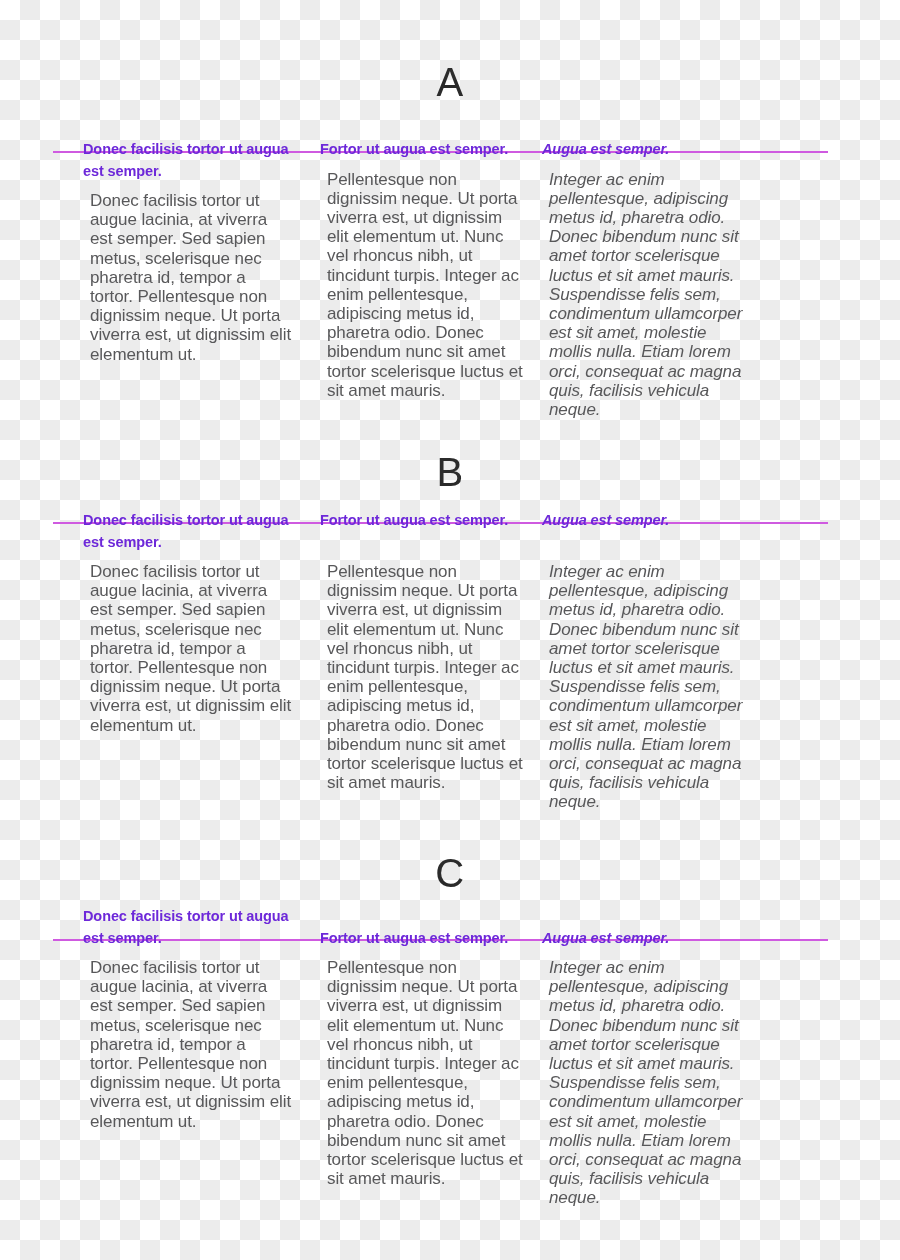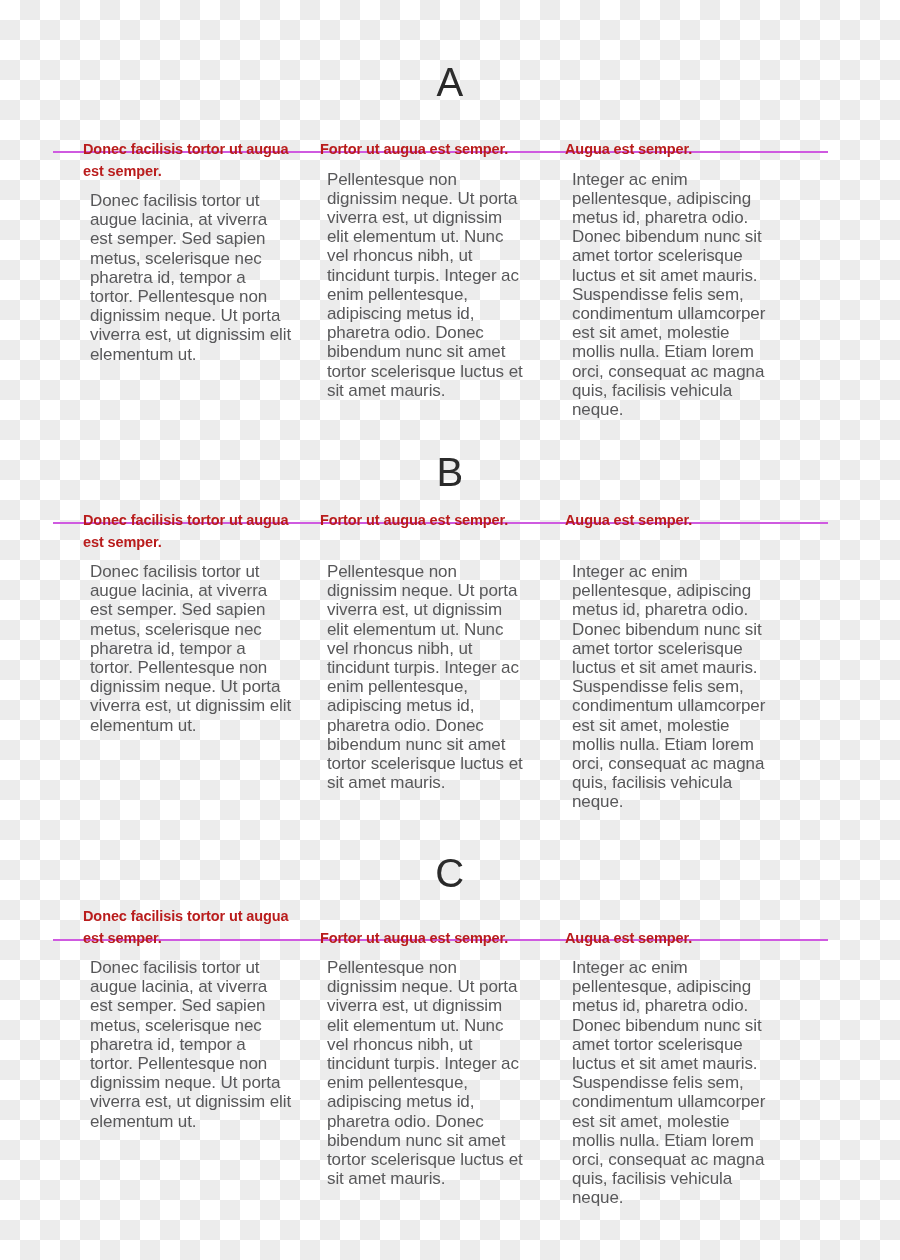--- a/index.html
+++ b/index.html
@@ -59,26 +59,26 @@
     left: 0;
     width: 900px;
   }
 
   .col {
     position: absolute;
     top: 0;
   }
   .col-1 { left: 83px;  width: 216px; }
   .col-2 { left: 320px; width: 210px; }
-  .col-3 { left: 565px; width: 212px; }
+  .col-3 { left: 542px; width: 212px; font-style: italic; }
 
   .col-head {
     font-size: 14.5px;
     font-weight: bold;
-    color: #b91c1c;
+    color: #6d28d9;
     line-height: 21.5px;
     margin: 0;
     letter-spacing: -0.1px;
   }
 
   .col-body {
     font-size: 17px;
     font-weight: 400;
     color: #58585a;
     line-height: 19.2px;

